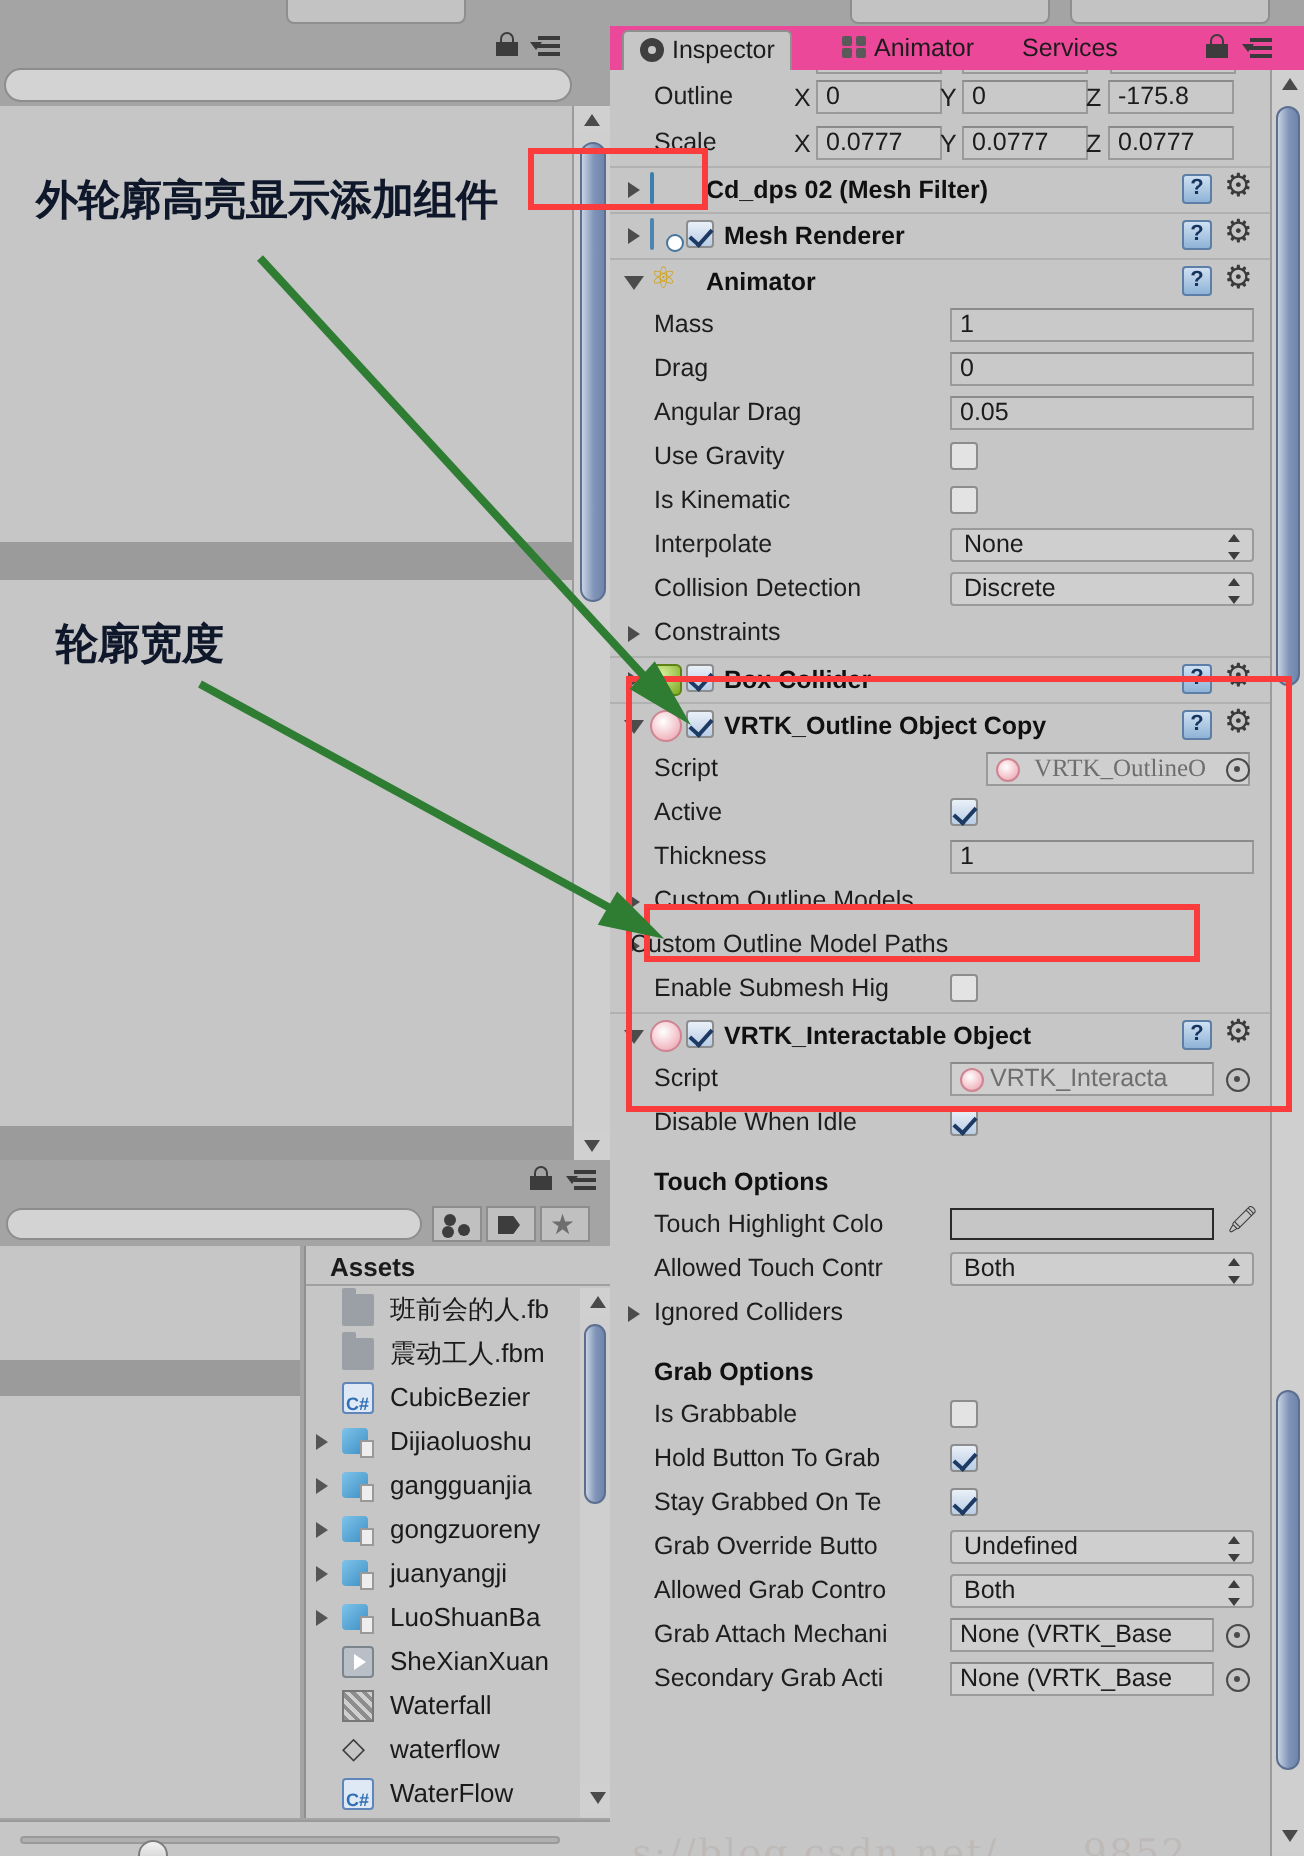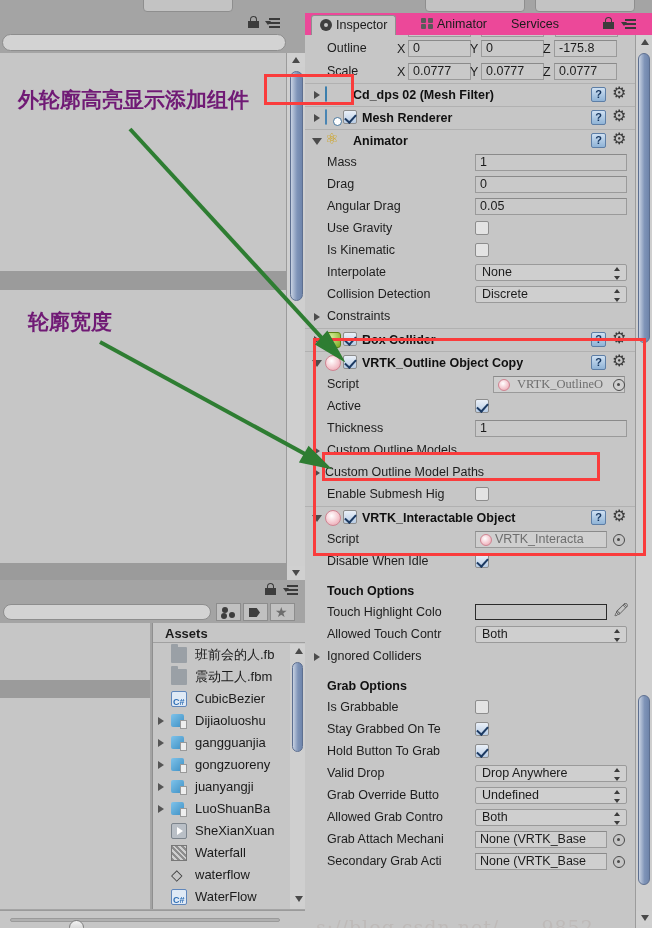--- a/index.html
+++ b/index.html
@@ -174,21 +174,21 @@
   .objsel { position:absolute; top:5px; width:12px; height:12px; border-radius:50%;
             border:1.5px solid #4a4a4a; }
   .objsel:after { content:""; position:absolute; left:3px; top:3px; width:3px;height:3px;
             border-radius:50%; background:#4a4a4a; }
   .scriptfield { color:#6e6e6e !important; }
   .scriptfield .sic { position:absolute; left:4px; top:2px; width:12px; height:12px; border-radius:50%;
             background:radial-gradient(circle at 40% 35%,#fff,#f3c3cb 60%,#e79aa8); border:1px solid #cf8492; }
   .scriptfield .stx { padding-left:19px; display:block; }
 
   
-  .anno { position:absolute; color:#701a75; font-weight:bold; white-space:nowrap;
+  .anno { position:absolute; color:#0f172a; font-weight:bold; white-space:nowrap;
           font-family:Liberation Serif, serif; }
   .redbox { position:absolute; border:3px solid #fa3c3c; }
   svg.arrows { position:absolute; left:0; top:0; width:652px; height:928px; pointer-events:none; }
   .watermark { position:absolute; left:316px; top:916px; font-size:19px; color:#b9b1ae;
                opacity:.55; letter-spacing:1px; white-space:nowrap;
                font-family:"DejaVu Serif","Liberation Serif",serif; }
 </style>
 </head>
 <body>
 
@@ -413,21 +413,21 @@
         <div class="row">
           <span class="lbl">Thickness</span>
           <span class="field" style="left:170px;width:152px;">1</span>
         </div>
         <div class="row">
           <span class="foldout" style="left:9px;"></span>
           <span class="lbl" style="left:22px;">Custom Outline Models</span>
         </div>
         <div class="row">
           <span class="foldout" style="left:9px;"></span>
-          <span class="lbl" style="left:20px;text-align:center;">Custom Outline Model Paths</span>
+          <span class="lbl" style="left:10px;text-align:center;">Custom Outline Model Paths</span>
         </div>
         <div class="row">
           <span class="lbl">Enable Submesh Hig</span>
           <span class="cbx" style="left:170px;"></span>
         </div>
         <div class="comp-head">
           <span class="foldout open"></span>
           <span class="comp-ic ic-script"></span>
           <span class="cbx on" style="left:38px;"></span>
           <span class="comp-title">VRTK_Interactable Object</span>
@@ -465,30 +465,26 @@
         </div>
         <div class="gap"></div>
         <div class="sect-hdr">
           <span>Grab Options</span>
         </div>
         <div class="row">
           <span class="lbl">Is Grabbable</span>
           <span class="cbx" style="left:170px;"></span>
         </div>
         <div class="row">
+          <span class="lbl">Hold Button To Grab</span>
+          <span class="cbx on" style="left:170px;"></span>
+        </div>
+        <div class="row">
           <span class="lbl">Stay Grabbed On Te</span>
           <span class="cbx on" style="left:170px;"></span>
-        </div>
-        <div class="row">
-          <span class="lbl">Hold Button To Grab</span>
-          <span class="cbx on" style="left:170px;"></span>
-        </div>
-        <div class="row">
-          <span class="lbl">Valid Drop</span>
-          <span class="popup" style="left:170px;width:152px;"><span>Drop Anywhere</span><span class="ar"></span></span>
         </div>
         <div class="row">
           <span class="lbl">Grab Override Butto</span>
           <span class="popup" style="left:170px;width:152px;"><span>Undefined</span><span class="ar"></span></span>
         </div>
         <div class="row">
           <span class="lbl">Allowed Grab Contro</span>
           <span class="popup" style="left:170px;width:152px;"><span>Both</span><span class="ar"></span></span>
         </div>
         <div class="row">

